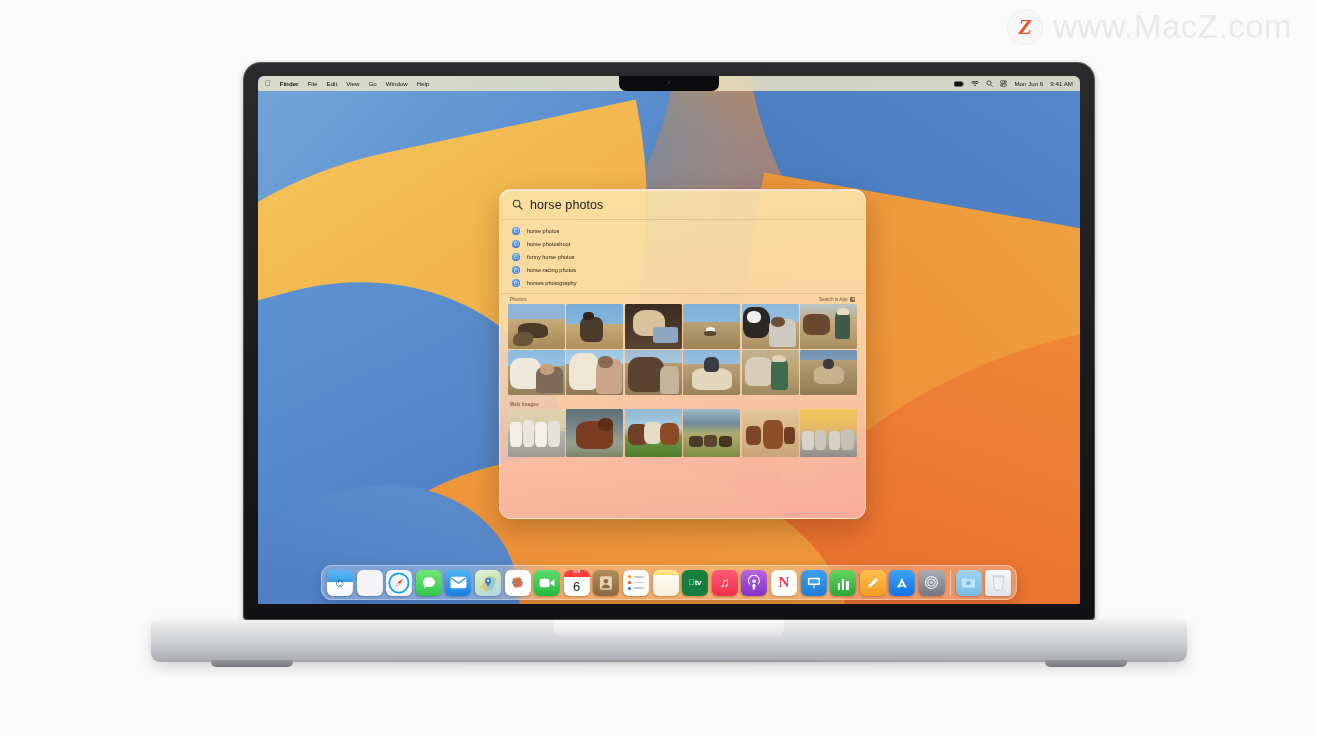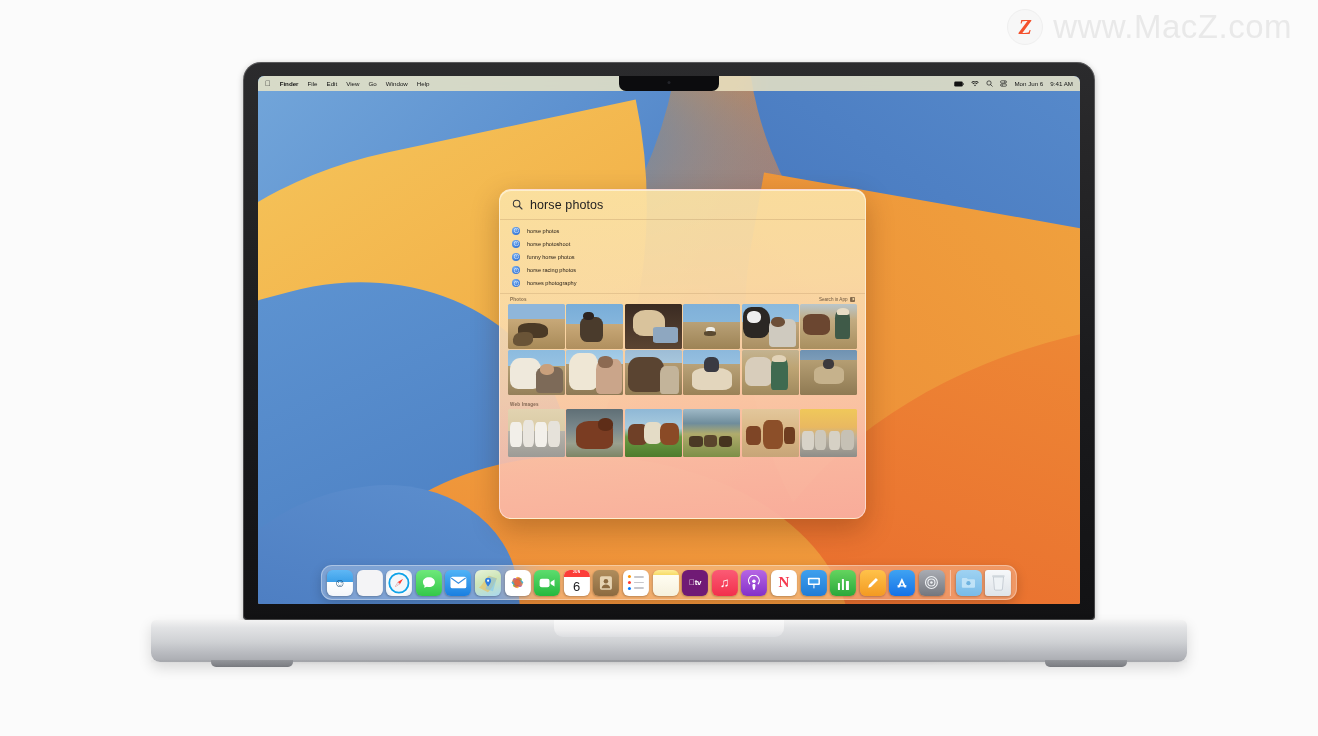--- a/index.html
+++ b/index.html
@@ -505,21 +505,21 @@
                 <i style="width:3px;height:3px;border-radius:50%;background:#ff3b30;display:block"></i>
                 <i style="width:10px;height:1.4px;background:#c7c7cc;display:block;border-radius:1px"></i>
               </span>
             <span style="display:flex;gap:2.4px;align-items:center">
                 <i style="width:3px;height:3px;border-radius:50%;background:#007aff;display:block"></i>
                 <i style="width:10px;height:1.4px;background:#c7c7cc;display:block;border-radius:1px"></i>
               </span>
           </div>
         </div>
         <div class="dk" style="background:linear-gradient(180deg,#fdeb97 0%,#f7dc6a 18%,#fffdf2 18%,#f6f1dd 100%)"></div>
-        <div class="dk" style="background:#701a75;">
+        <div class="dk" style="background:#15803d;">
           <div class="glyph" style="font-size:8px;font-weight:bold;letter-spacing:-0.3px;">tv</div>
         </div>
         <div class="dk" style="background:linear-gradient(180deg,#fb5b75 0%,#f2304c 100%)">
           <div class="glyph" style="font-size:13px;">♫</div>
         </div>
         <div class="dk" style="background:linear-gradient(180deg,#b666e4 0%,#8430c8 100%)">
           <div class="glyph">
               <svg width="16" height="16" viewBox="0 0 24 24">
                 <circle cx="12" cy="9.5" r="2.6" fill="#fff"></circle>
                 <path d="M12 13.5c1.6 0 2.6 1 2.4 2.3l-.8 5a1.6 1.6 0 01-3.2 0l-.8-5c-.2-1.3.8-2.3 2.4-2.3z" fill="#fff"></path>

